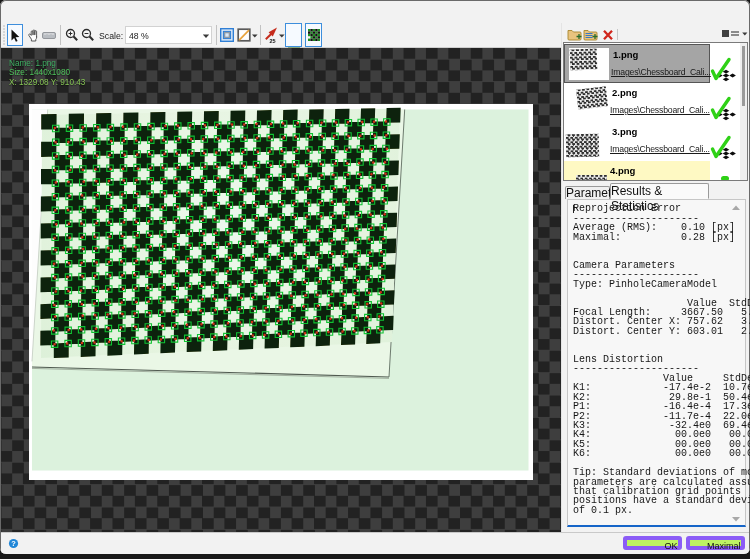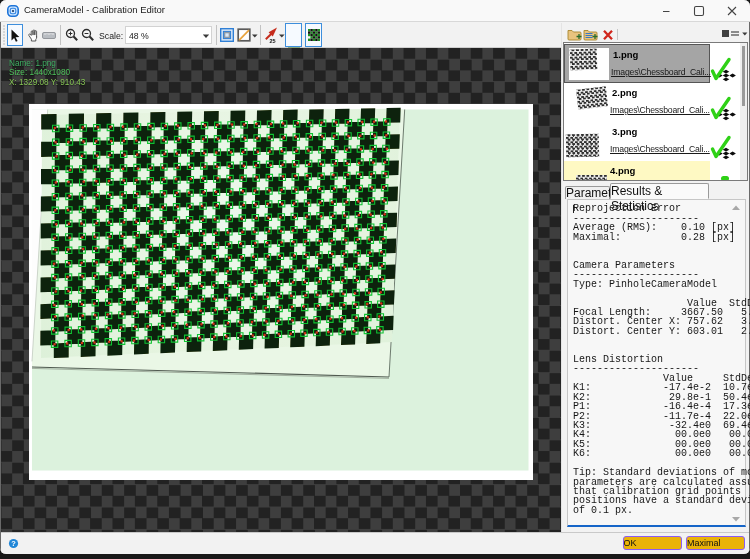--- a/index.html
+++ b/index.html
@@ -25,38 +25,25 @@
 .item{position:absolute;left:0;width:146px}
 .iname{position:absolute;font-size:9.5px;font-weight:bold;color:#000}
 .ilink{position:absolute;font-size:8.7px;color:#1a1a1a;text-decoration:underline;letter-spacing:-0.2px}
 
 .tab{position:absolute;font-size:12px;color:#111;text-align:left;border-radius:2px 2px 0 0}
 
 #ta{left:567px;top:199px;width:179px;height:328px;background:#f7f7f7;border:1px solid #c6c6c6;border-bottom:2px solid #1565c8}
 #ta pre{position:absolute;left:5px;top:4.3px;font-family:"Liberation Mono",monospace;font-size:10px;line-height:9.42px;color:#161616;font-weight:normal;letter-spacing:0}
 
 #sbar{left:1px;top:532px;width:748px;height:22px;background:#f2f2f2;border-top:1px solid #c9c9c9}
-.btn{position:absolute;top:536px;height:14px;background:#eab308;border:1px solid #8b5cf6;border-radius:3px;font-size:9px;color:#111;text-align:left;line-height:12px}
+.btn{position:absolute;top:536px;height:14px;background:#bef264;border:4px solid #8b5cf6;border-radius:3px;font-size:9px;color:#111;text-align:right;line-height:12px}
 </style>
 </head>
 <body>
 <div id="win">
- <div class="abs" id="title">
-  <svg class="abs" style="left:7px;top:5px" width="12" height="12" viewBox="0 0 12 12">
-    <rect x="0.8" y="0.8" width="10.4" height="10.4" rx="3.6" fill="#cfe6ff" stroke="#1e74d8" stroke-width="1.6"></rect>
-    <rect x="3.2" y="3.2" width="5.6" height="5.6" rx="1.8" fill="none" stroke="#2e82e0" stroke-width="1.1"></rect>
-    <circle cx="6" cy="6" r="1.1" fill="#173a69"></circle>
-  </svg>
-  <div class="abs txt">CameraModel - Calibration Editor</div>
-  <svg class="abs" style="left:650px;top:0" width="100" height="22" viewBox="0 0 100 22">
-    <path d="M13 11.5h6.5" stroke="#444" stroke-width="1.1"></path>
-    <rect x="44.5" y="6.5" width="9" height="9" rx="1.5" fill="none" stroke="#444" stroke-width="1.1"></rect>
-    <path d="M78 7l8 8M86 7l-8 8" stroke="#444" stroke-width="1.1"></path>
-  </svg>
- </div>
   <div class="abs" id="toolbar">
   <svg class="abs" style="left:1px;top:1px" width="8" height="23" viewBox="0 0 8 23">
    <g fill="#b5b5b5">
           <circle cx="2" cy="2" r="0.8"></circle>
           <circle cx="2" cy="5" r="0.8"></circle>
           <circle cx="2" cy="8" r="0.8"></circle>
           <circle cx="2" cy="11" r="0.8"></circle>
           <circle cx="2" cy="14" r="0.8"></circle>
           <circle cx="2" cy="17" r="0.8"></circle>
           <circle cx="2" cy="20" r="0.8"></circle>

